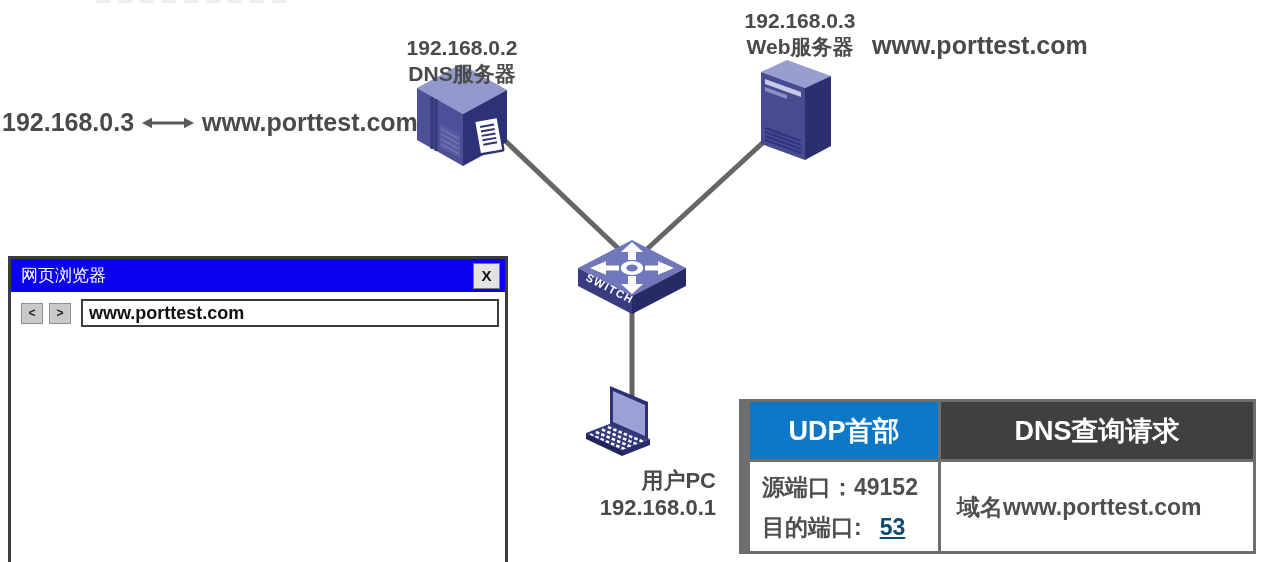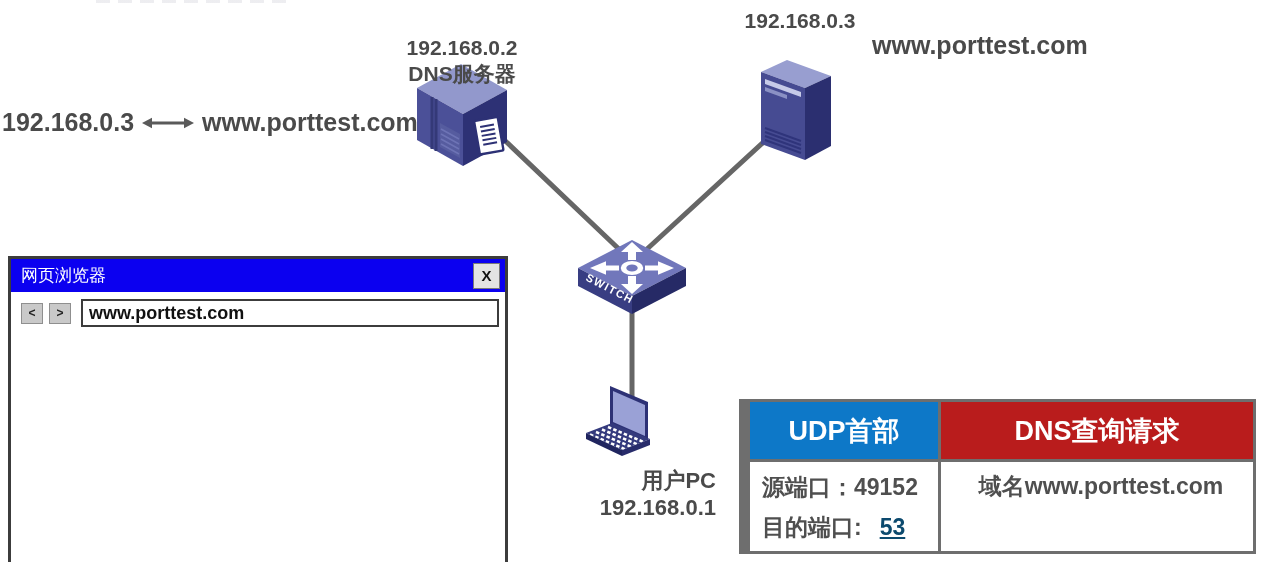--- a/index.html
+++ b/index.html
@@ -36,27 +36,27 @@
     font-size:12px; font-weight:bold; color:#222; line-height:1; padding:0; margin-right:6px; font-family:inherit; }
   .address { flex:1; height:24px; border:2px solid #3c3c3c; font-weight:bold; font-size:18px;
     padding:0 6px; color:#111; margin-left:4px; font-family:inherit; box-sizing:content-box; }
 
   
   .ptable { position:absolute; left:739px; top:399px; width:517px; height:155px; box-sizing:border-box;
     border:3px solid #6e6e6e; background:#6e6e6e; display:grid;
     grid-template-columns:188px 1fr; grid-template-rows:57px 1fr; gap:3px;padding-left:8px; }
   .th { display:flex; align-items:center; justify-content:center; color:#ffffff; font-weight:bold; font-size:27px; }
   .th-udp { background:#0d78c8; }
-  .th-dns { background:#b91c1c; }
+  .th-dns { background:#404040; }
   .td { background:#ffffff; color:#4f4f4f; font-weight:bold; font-size:23px; }
   .td-udp { padding:10px 10px 8px 12px; display:flex; flex-direction:column; justify-content:space-between; }
   .row-src { display:flex; align-items:baseline; }
   .row-dst { display:flex; gap:18px; align-items:baseline; }
   .pink { color:#0c4a6e;text-decoration:underline; }
-  .td-dns { padding:8px 8px 8px 16px; line-height:32px; display:flex; flex-direction:row; justify-content:center; }
+  .td-dns { padding:8px 8px 8px 16px; line-height:32px; display:flex; flex-direction:column; justify-content:center; }
 </style>
 </head>
 <body>
 
 <div class="canvas">
 
   <div class="remnant"></div>
 
   <svg class="abs" style="left:0;top:0;" width="1265" height="562" viewBox="0 0 1265 562">
     <line x1="497" y1="133" x2="622" y2="252" stroke="#666666" stroke-width="5" stroke-linecap="round"></line>
@@ -119,20 +119,21 @@
     </g>
   </svg>
 
   <div class="lbl dns-labels">
     <div>192.168.0.2</div>
     <div>DNS服务器</div>
   </div>
 
   <div class="lbl web-labels">
     <div>192.168.0.3</div>
+    <div>Web服务器</div>
   </div>
 
   <div class="lbl web-domain">www.porttest.com</div>
 
   <div class="lbl pc-labels">
     <div>用户PC</div>
     <div>192.168.0.1</div>
   </div>
 
   <div class="mapping">

